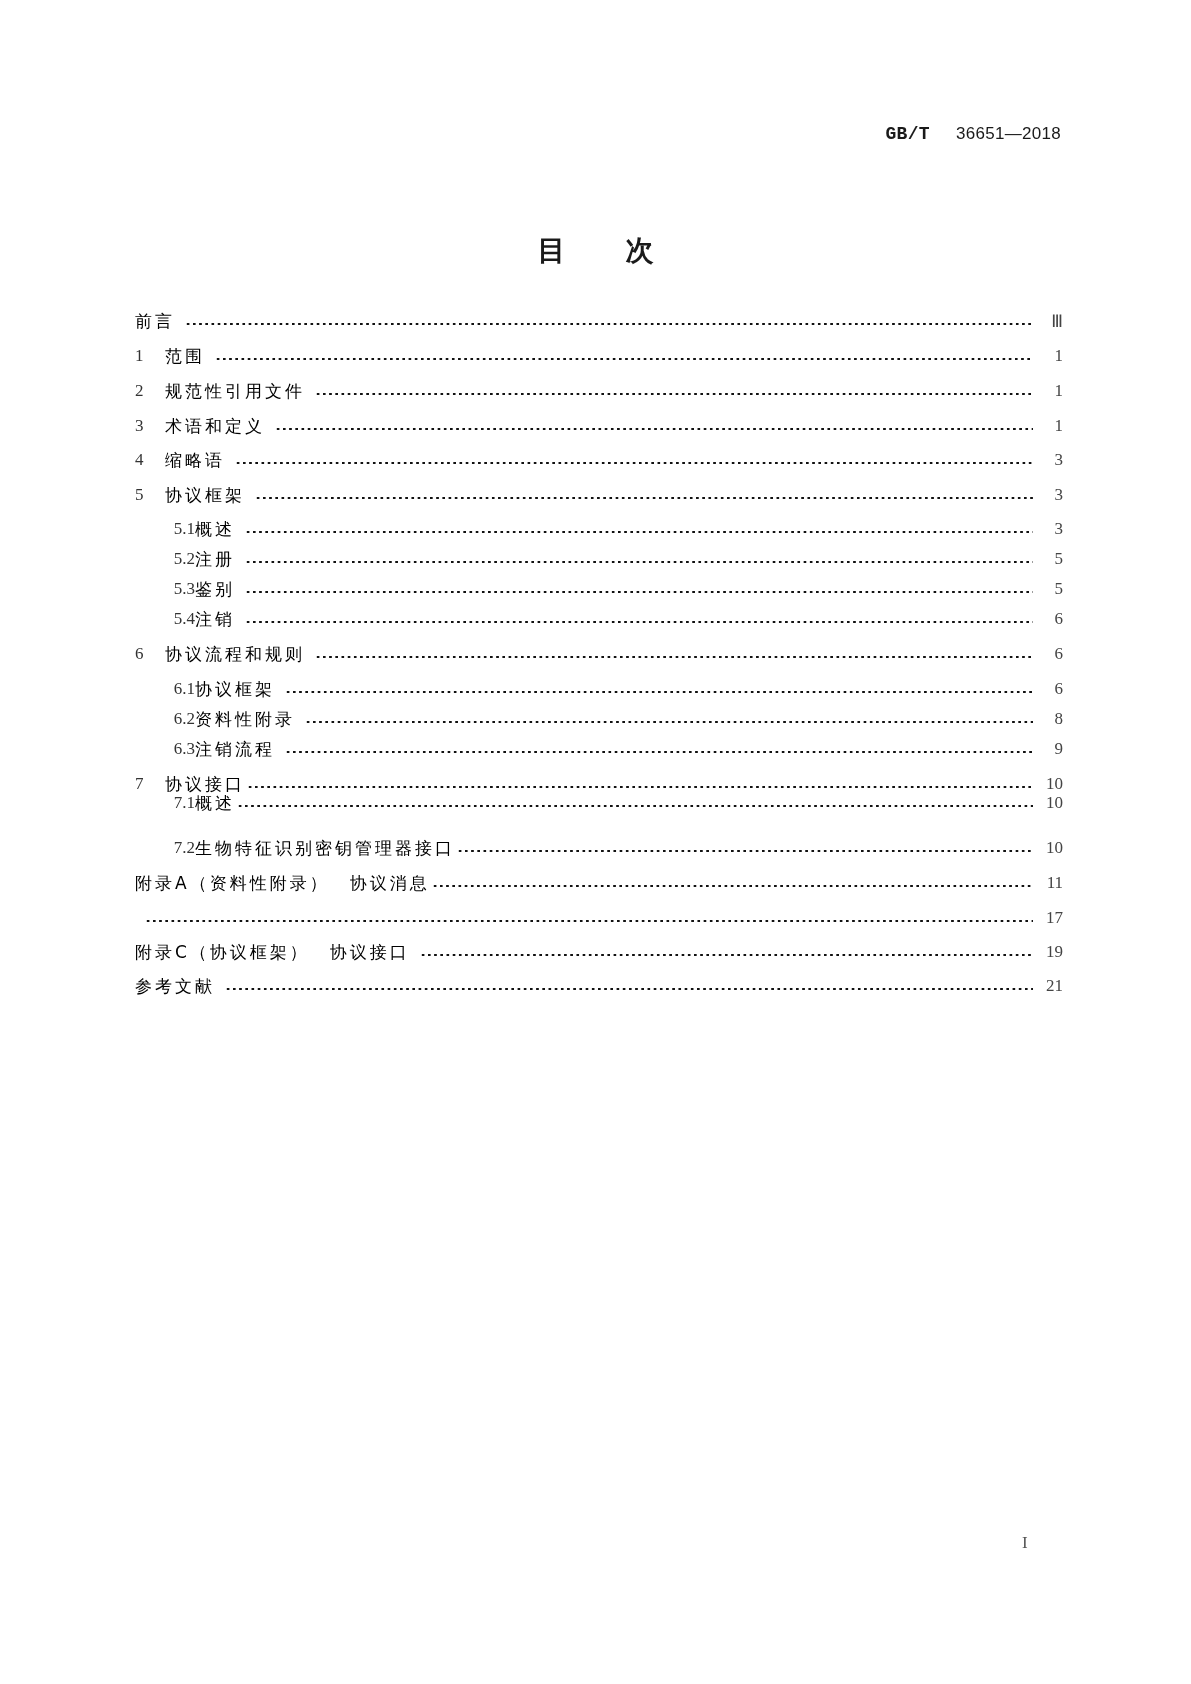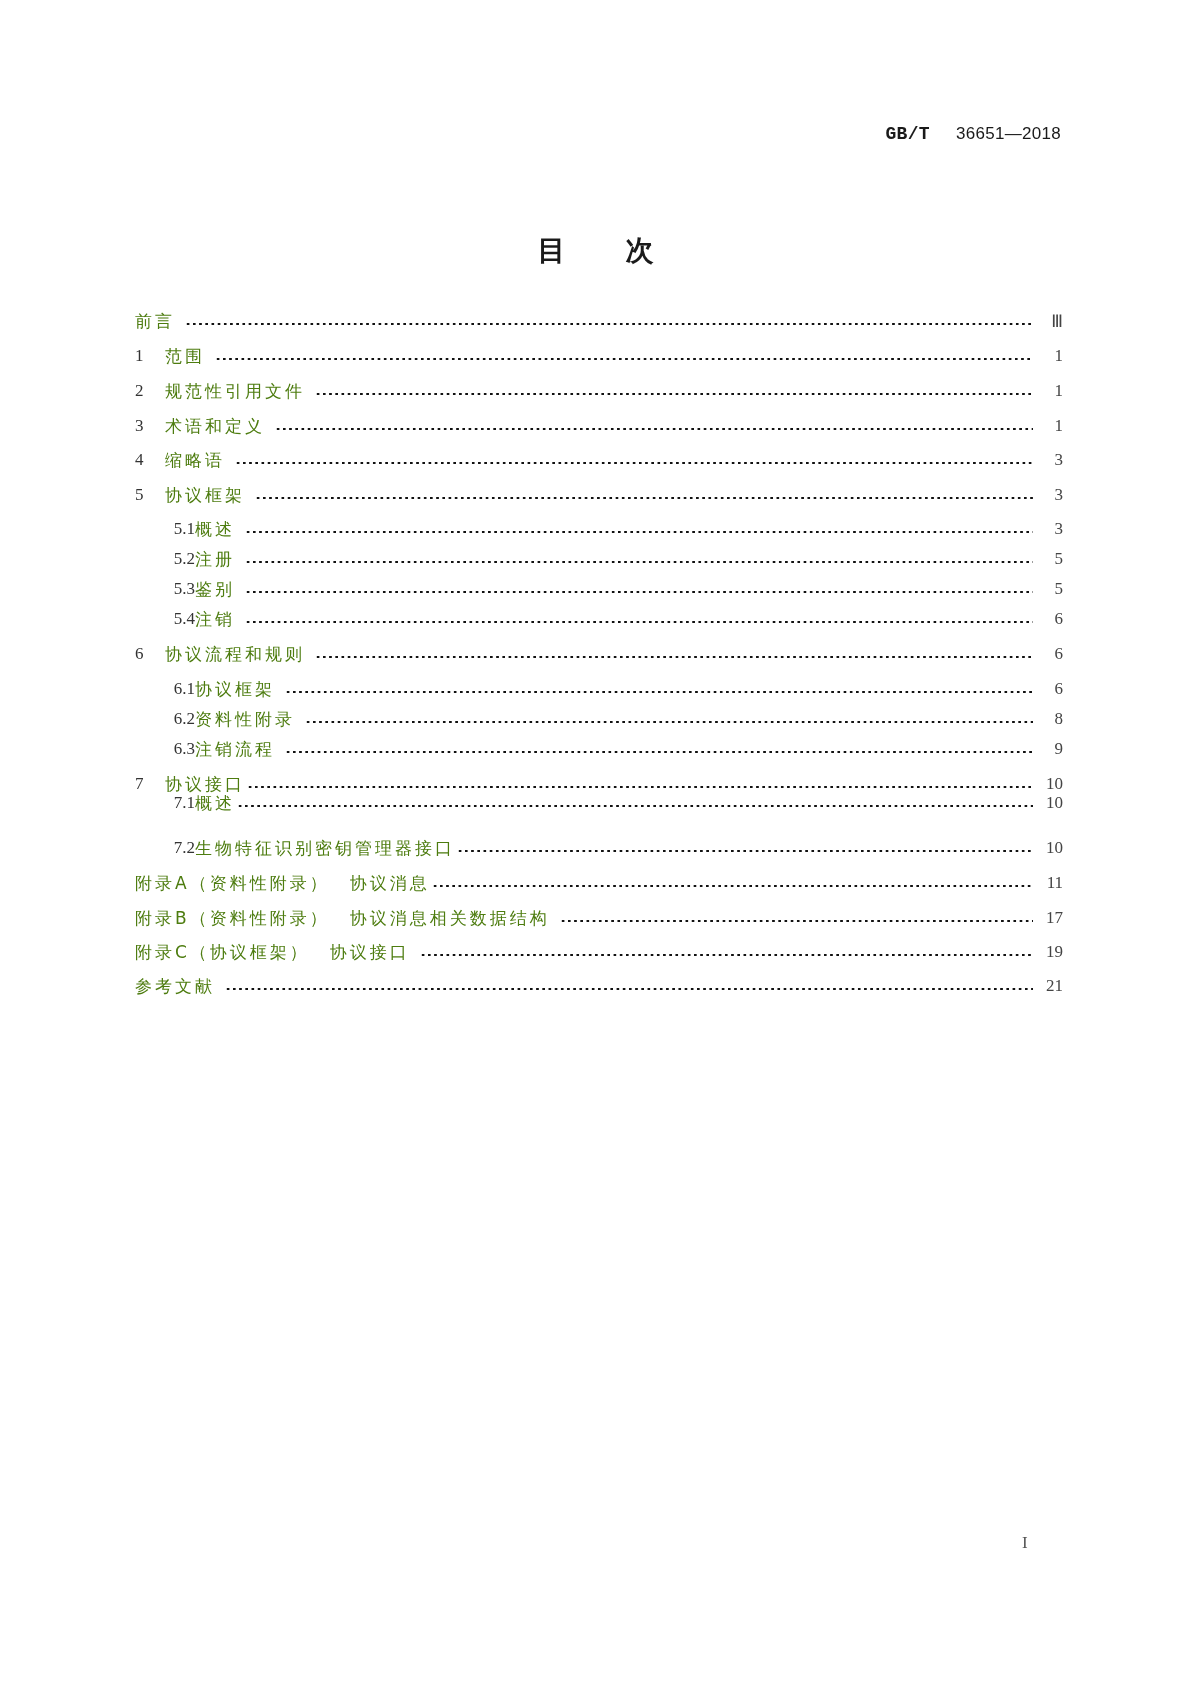--- a/index.html
+++ b/index.html
@@ -75,21 +75,21 @@
       font-family: "Liberation Serif", serif;
       color: #333;
       display: inline-block;
     }
     .toc-row.lvl1 .toc-num { width: 30px; }
     .toc-row.lvl2 .toc-num { width: 38px; text-align: right; }
     .toc-label {
       font-family: "DejaVu Sans", "Liberation Sans", sans-serif;
       font-size: 17px;
       letter-spacing: 3px;
-      color: #4d7c0f;
+      color: #000000;
     }
     .toc-leader {
       flex: 1;
       height: 4px;
       margin: 6px 10px 0 10px;
       background-image: radial-gradient(circle, #111 1.1px, transparent 1.3px);
       background-size: 6.2px 4px;
       background-repeat: repeat-x;
       background-position: left center;
     }
@@ -243,21 +243,20 @@
     <span class="toc-page">10</span>
   </div>
 
   <div class="toc-row lvl1" style="top:545px">
     <span class="toc-label">附录A（资料性附录）　协议消息</span>
     <span class="toc-leader tight"></span>
     <span class="toc-page">11</span>
   </div>
 
   <div class="toc-row lvl1" style="top:580px">
-    <span class="toc-label">附录B（资料性附录）　协议消息相关数据结构</span>
     <span class="toc-leader"></span>
     <span class="toc-page">17</span>
   </div>
 
   <div class="toc-row lvl1" style="top:614px">
     <span class="toc-label">附录C（协议框架）　协议接口</span>
     <span class="toc-leader"></span>
     <span class="toc-page">19</span>
   </div>
 

